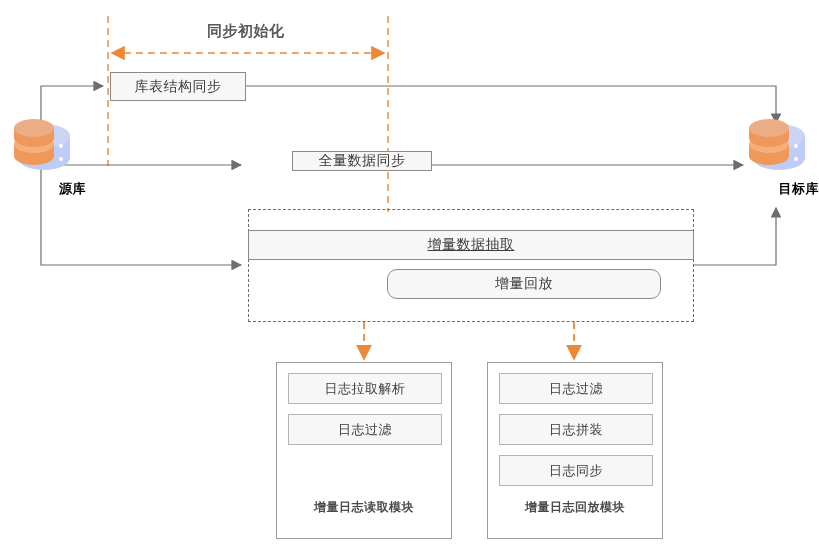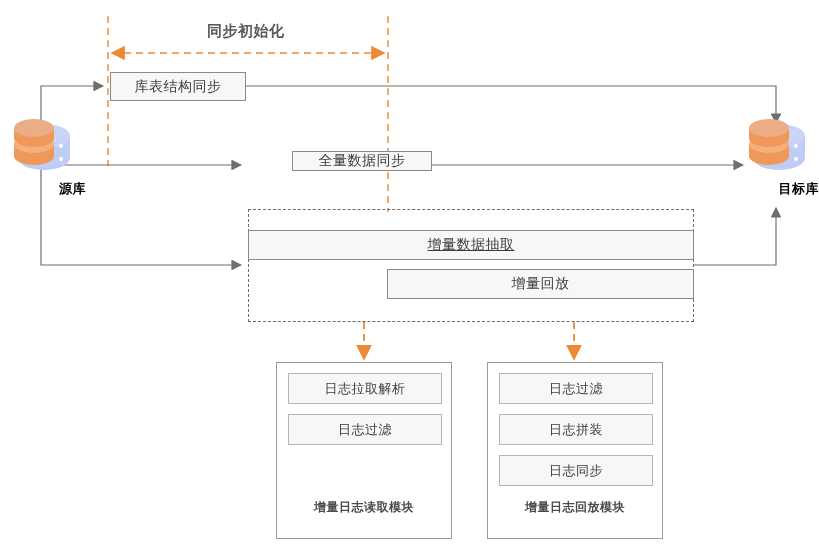--- a/index.html
+++ b/index.html
@@ -162,21 +162,21 @@
   <div class="db-label" style="left:735px; top:180px; width:84px;">目标库</div>
 
   <div class="proc-box" style="left:110px; top:72px; width:136px; height:29px;">库表结构同步</div>
 
   <div class="proc-box" style="left:248px; top:151px; width:140px; height:20px;margin-left:44px;">全量数据同步</div>
 
   <div class="dotted-group" style="left:248px; top:209px; width:446px; height:113px;"></div>
 
   <div class="proc-box" style="left:248px; top:230px; width:446px; height:30px;text-decoration:underline;">增量数据抽取</div>
 
-  <div class="proc-box" style="left:387px; top:269px; width:307px; height:30px;">增量回放</div>
+  <div class="proc-box" style="left:387px; top:269px; width:274px; height:30px;border-radius:10px;">增量回放</div>
 
   <div class="module-box" style="left:276px; top:362px; width:176px; height:177px;">
     <div class="sub-box" style="left:11px; top:10px; width:154px; height:31px;">日志拉取解析</div>
     <div class="sub-box" style="left:11px; top:51px; width:154px; height:31px;">日志过滤</div>
     <div class="module-title" style="top:136px;">增量日志读取模块</div>
   </div>
 
   <div class="module-box" style="left:487px; top:362px; width:176px; height:177px;">
     <div class="sub-box" style="left:11px; top:10px; width:154px; height:31px;">日志过滤</div>
     <div class="sub-box" style="left:11px; top:92px; width:154px; height:31px;">日志同步</div>

